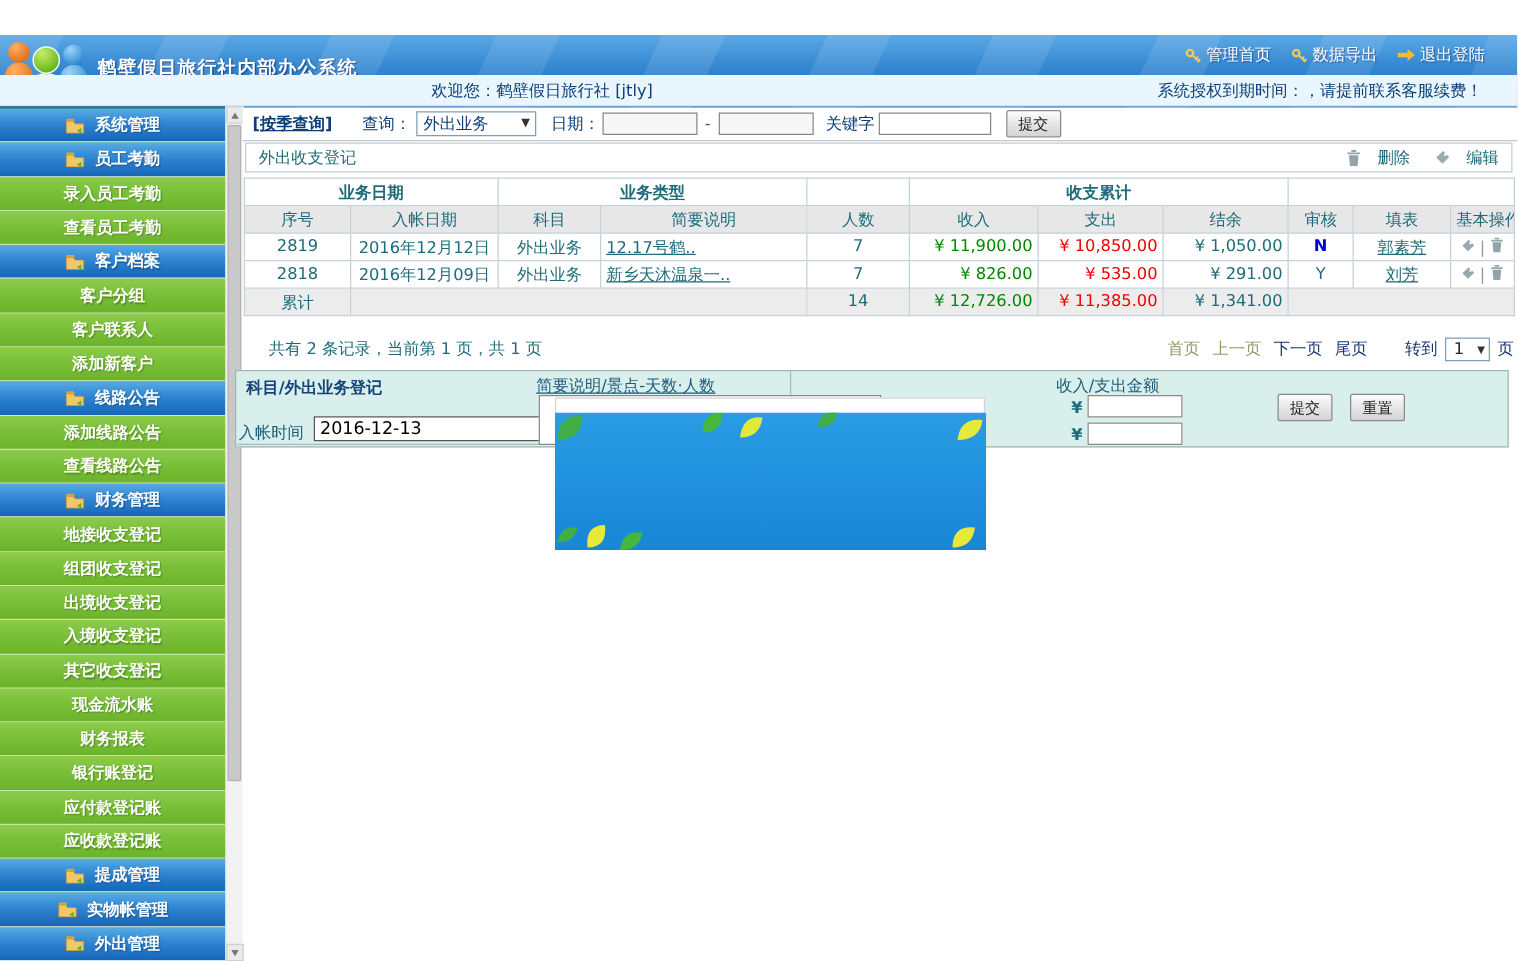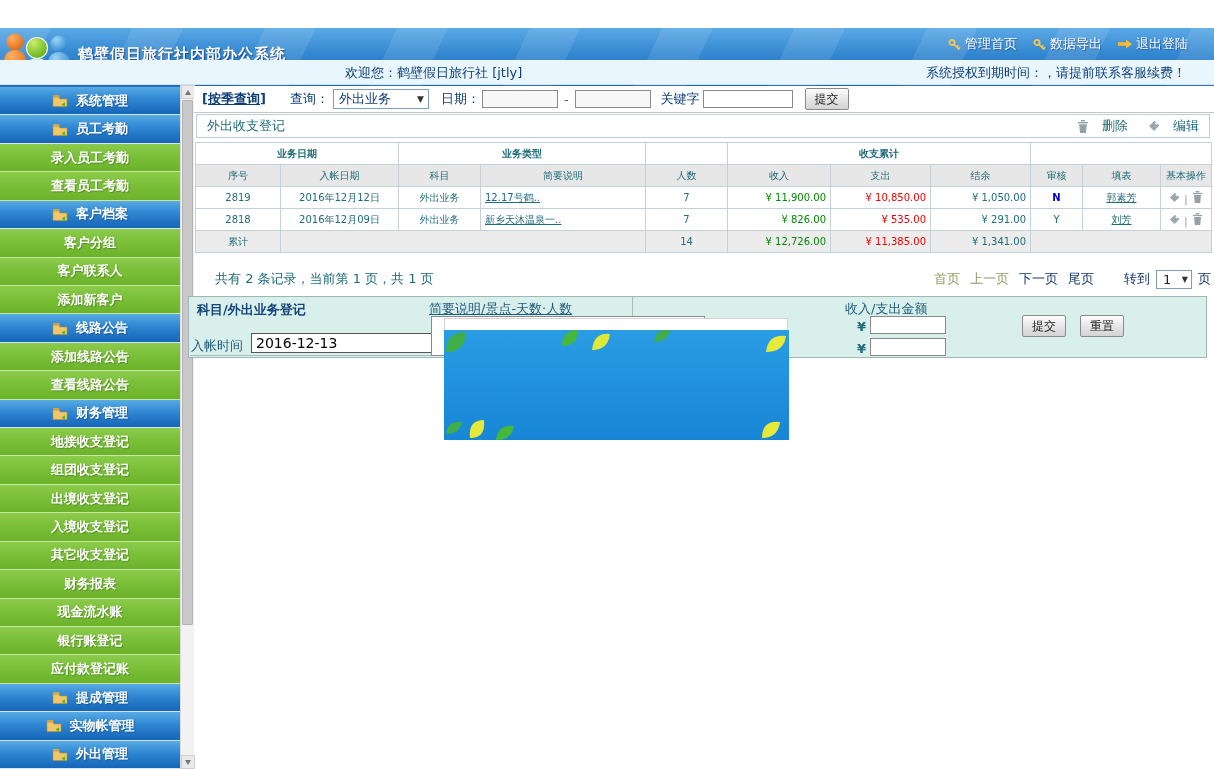--- a/index.html
+++ b/index.html
@@ -55,21 +55,21 @@
   .btn { height:22px; padding:0 9px; border:1px solid #8a8a8a; border-radius:2px; background:linear-gradient(180deg,#fdfdfd,#e2e2e2 60%,#d4d4d4); font-size:12px; color:#222; cursor:pointer; font-family:inherit; }
   .q-submit { margin-left:12px; }
 
   
   .titlebar { position:absolute; left:196px; top:114px; width:1014px; height:24px; border:1px solid #bccfd8; background:#fff; display:flex; align-items:center; }
   .titlebar .sec-title { margin-left:10px; color:#1e6b7a; }
   .titlebar .tools { margin-left:auto; display:flex; gap:20px; margin-right:10px; }
   .tool { display:flex; align-items:center; gap:13px; color:#1e6b7a; cursor:pointer; }
 
   
-  table.rec { position:absolute; left:195px; top:142px; width:1016px; border-collapse:collapse; table-layout:fixed; font-size:10px; color:#1e6b7a; }
+  table.rec { position:absolute; left:195px; top:142px; width:1016px; border-collapse:collapse; table-layout:fixed; font-size:13px; color:#1e6b7a; }
   table.rec th, table.rec td { border:1px solid #c3d2d8; height:22px; padding:0 4px; overflow:hidden; white-space:nowrap; }
   tr.ghead th { background:#fff; font-weight:bold; text-align:center; }
   tr.chead th { background:#e7e7e7; font-weight:normal; text-align:center; }
   td.c { text-align:center; } td.l { text-align:left; padding-left:8px; } td.r { text-align:right; padding-right:8px;margin-top:27px; }
   .income { color:#008800; } .expense { color:#ee0000; } .balance { color:#1e6b7a; }
   .audit-N { color:#0000cc; font-weight:bold; } .audit-Y { color:#1e6b7a; }
   tr.totals td { background:#ececec; }
   a.tlink { color:#1e6b7a; text-decoration:underline; cursor:pointer; }
   td.ops { text-align:center; } .opdiv { color:#999; margin:0 4px; }
 
@@ -232,30 +232,33 @@
       <div class="side-item sub">
         <span>出境收支登记</span>
       </div>
       <div class="side-item sub">
         <span>入境收支登记</span>
       </div>
       <div class="side-item sub">
         <span>其它收支登记</span>
       </div>
       <div class="side-item sub">
+        <span>现金流水账</span>
+      </div>
+      <div class="side-item sub">
         <span>财务报表</span>
       </div>
       <div class="side-item sub">
-        <span>现金流水账</span>
-      </div>
-      <div class="side-item sub">
         <span>银行账登记</span>
       </div>
       <div class="side-item sub">
         <span>应付款登记账</span>
+      </div>
+      <div class="side-item sub">
+        <span>应收款登记账</span>
       </div>
       <div class="side-item group">
         <svg width="16" height="13" viewBox="0 0 16 13">
           <rect x="1" y="1" width="6.5" height="4" rx="1" fill="#d8a73e"></rect>
           <path d="M1 3h5.5L8 5h7v7.5H1z" fill="#f2c768" stroke="#b98e32" stroke-width="0.6"></path>
           <path d="M9.5 10.5 l3.5-2.2 v4.4 z" fill="#51b82e"></path>
         </svg>
         <span>提成管理</span>
       </div>
       <div class="side-item group">

